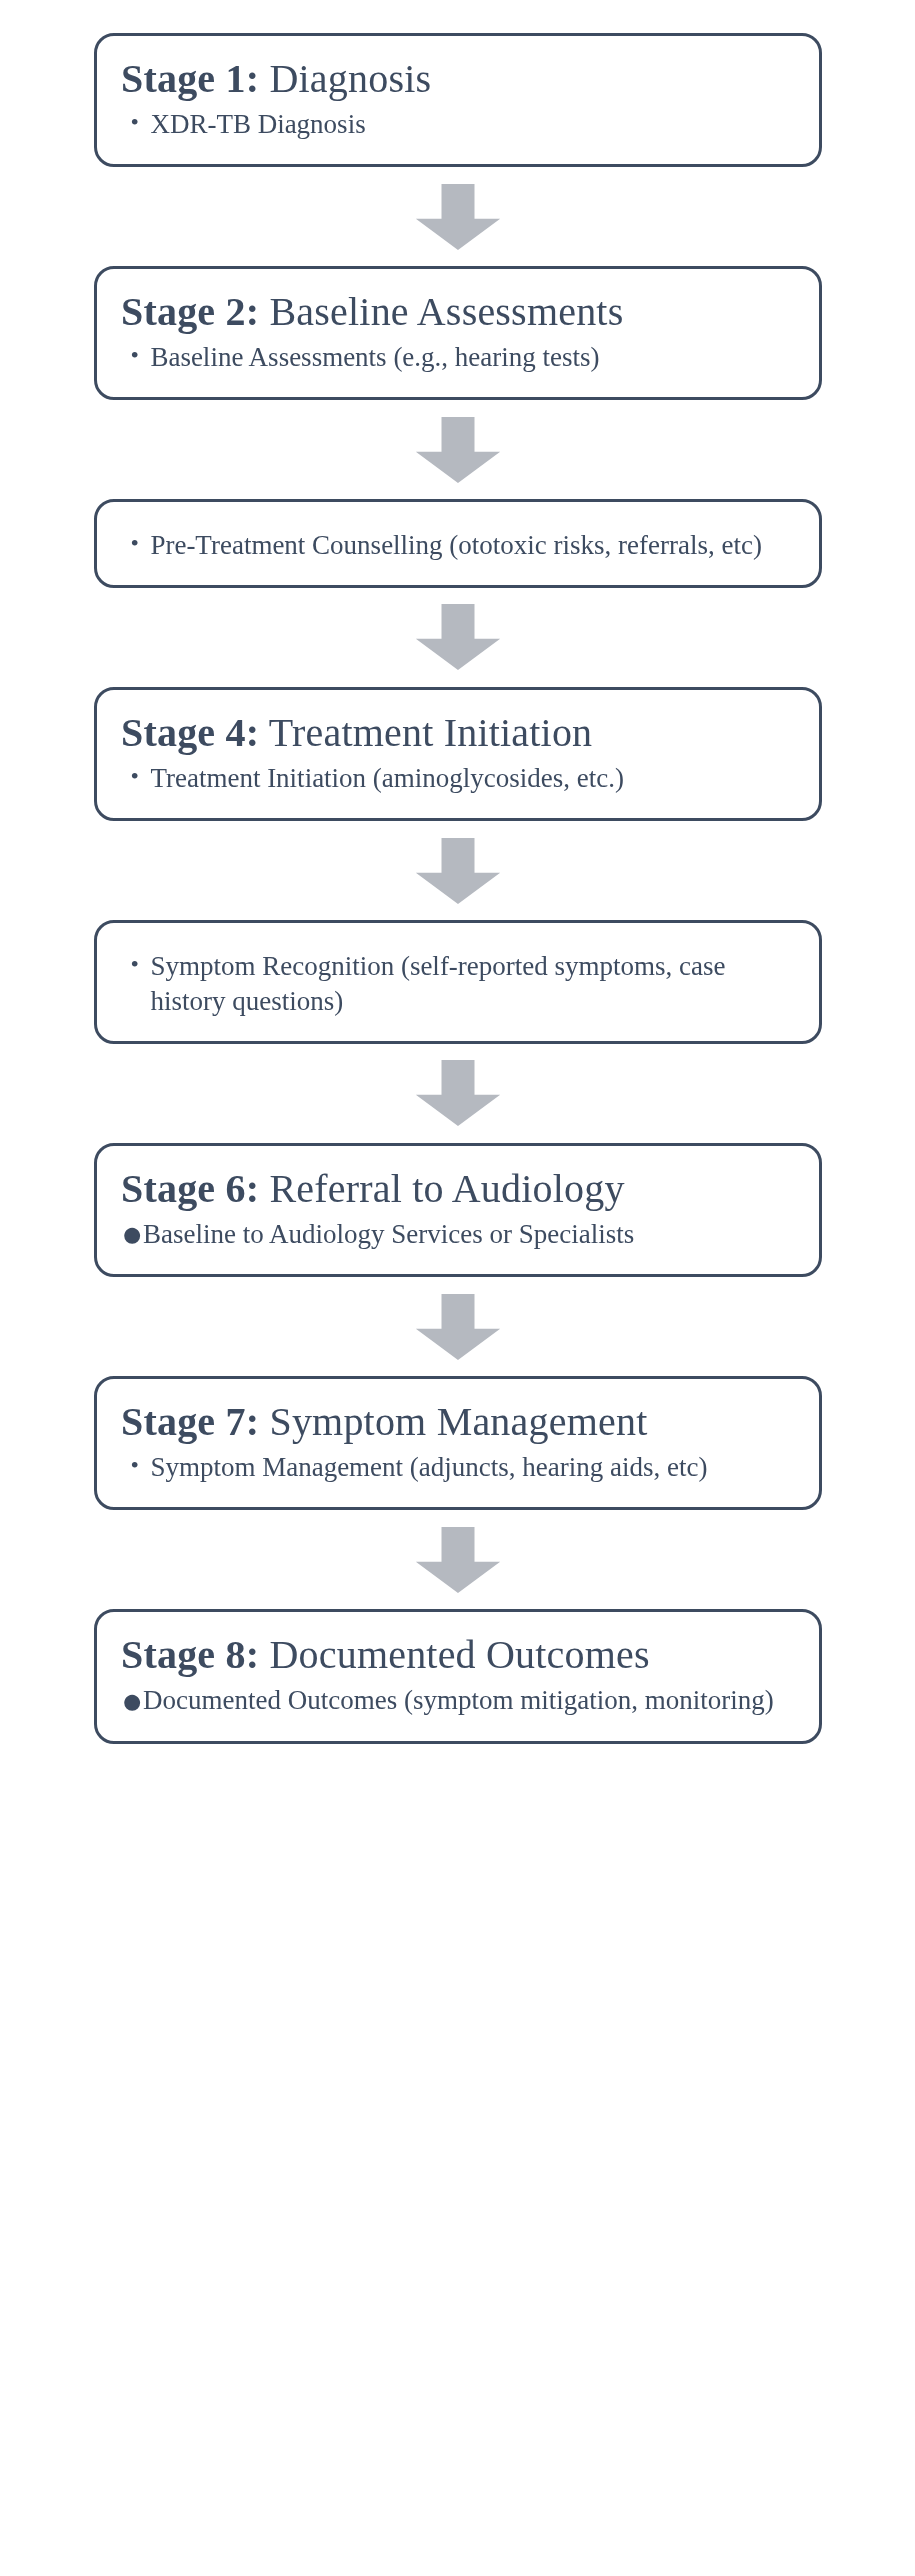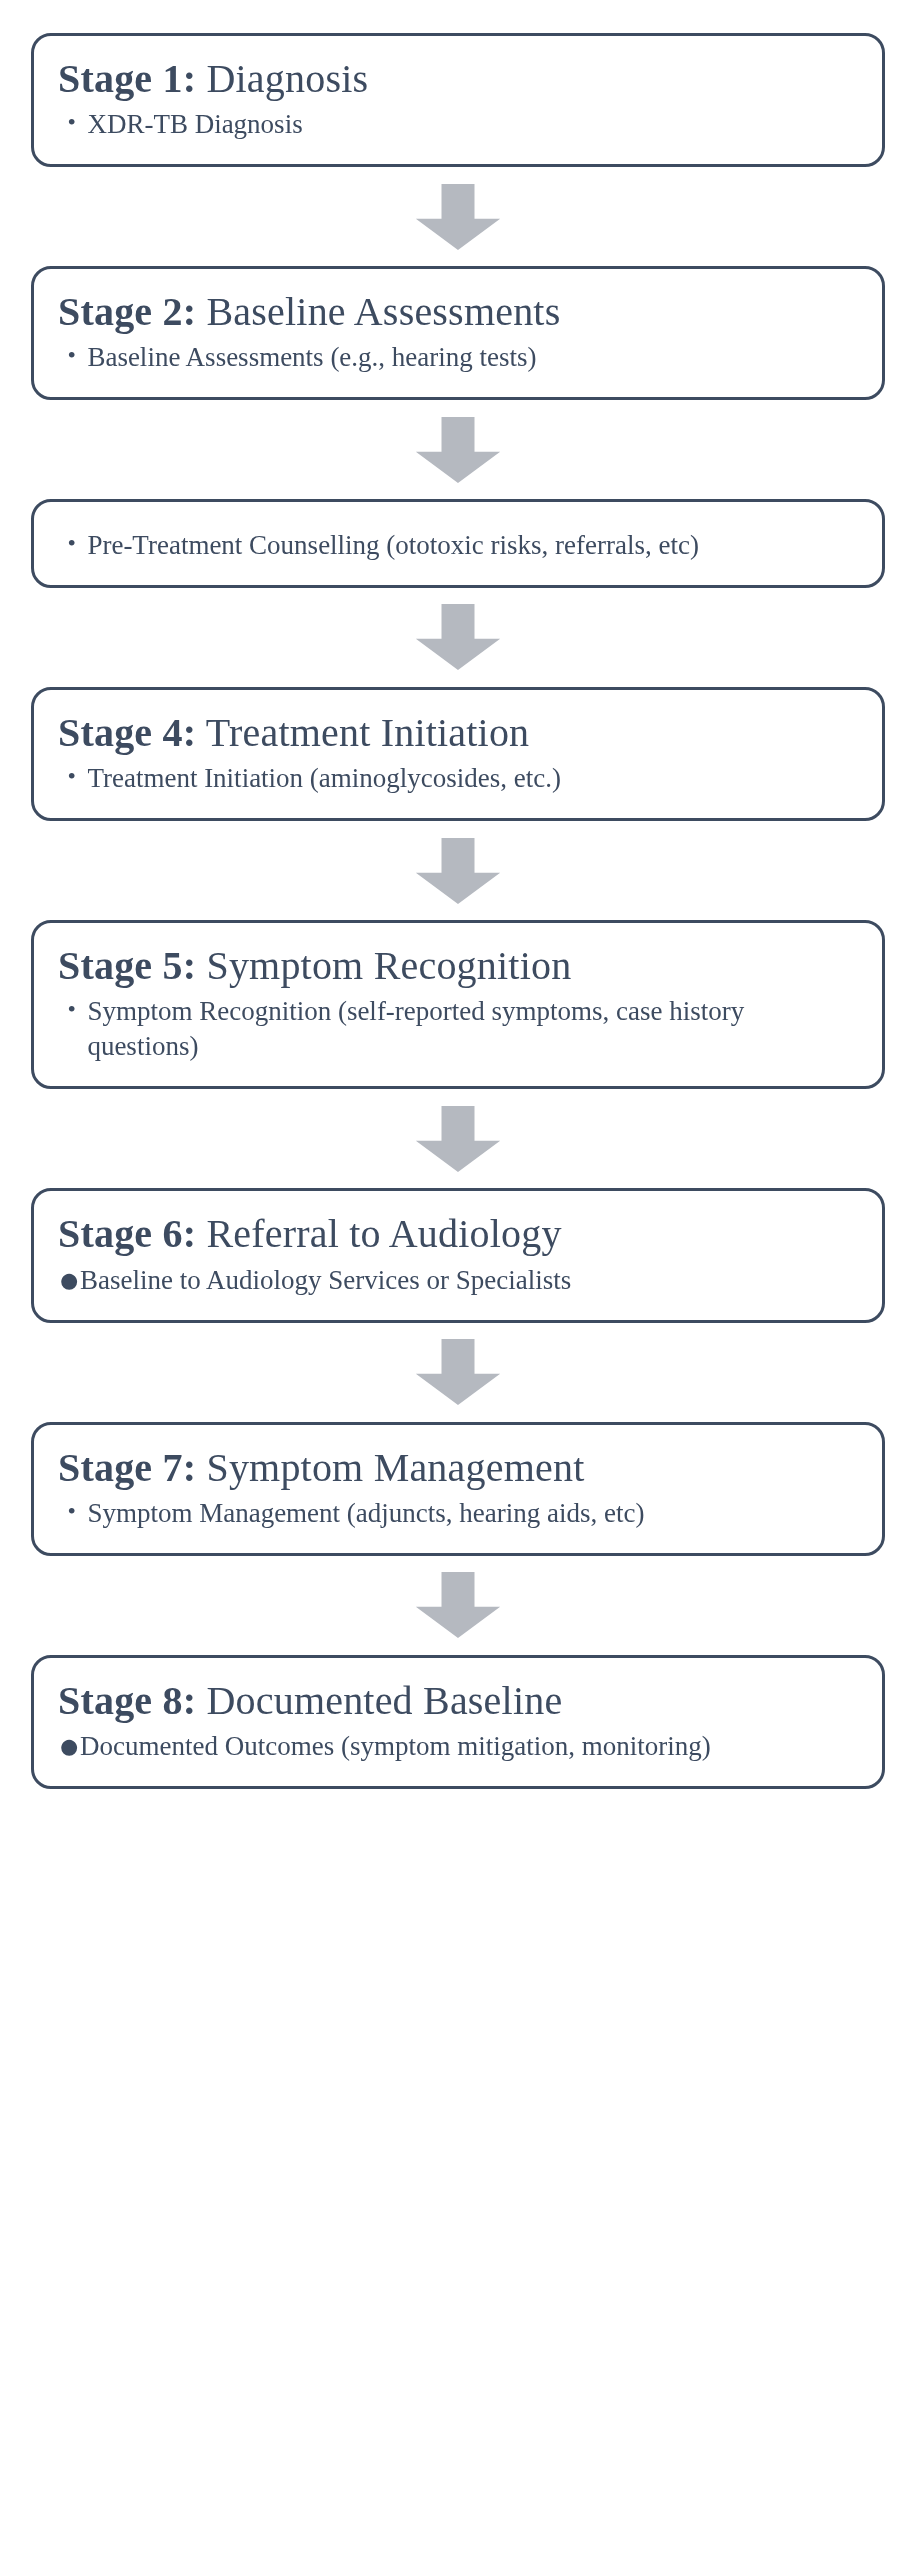--- a/index.html
+++ b/index.html
@@ -15,21 +15,21 @@
   #flow {
     width: 916px;
     min-height: 2576px;
     box-sizing: border-box;
     padding: 33px 0 22px 0;
     display: flex;
     flex-direction: column;
     align-items: center;
   }
   .stage-box {
-    width: 854px;
+    width: 728px;
     box-sizing: border-box;
     border: 3.7px solid #3d4b60;
     border-radius: 20px;
     background: #ffffff;
     padding: 20px 24px 22px 24px;
     position: relative;
   }
   .stage-title {
     font-size: 40px;
     line-height: 1.14;
@@ -133,21 +133,20 @@
         <li class="bullet-item small">
           <span class="dot">•</span>
           <span class="text">Treatment Initiation (aminoglycosides, etc.)</span>
         </li>
       </ul>
     </div>
     <svg class="arrow" viewBox="0 0 100 72">
       <polygon points="32,0 68,0 68,38 96,38 50,72 4,38 32,38" fill="#b5b9c0"></polygon>
     </svg>
     <div class="stage-box">
-      <div class="stage-title"><span class="prefix">Stage 5:</span><span class="name"> Symptom Recognition</span></div>
       <ul class="bullet-list">
         <li class="bullet-item small">
           <span class="dot">•</span>
           <span class="text">Symptom  Recognition (self-reported symptoms, case history questions)</span>
         </li>
       </ul>
     </div>
     <svg class="arrow" viewBox="0 0 100 72">
       <polygon points="32,0 68,0 68,38 96,38 50,72 4,38 32,38" fill="#b5b9c0"></polygon>
     </svg>
@@ -169,21 +168,21 @@
         <li class="bullet-item small">
           <span class="dot">•</span>
           <span class="text">Symptom  Management (adjuncts, hearing aids, etc)</span>
         </li>
       </ul>
     </div>
     <svg class="arrow" viewBox="0 0 100 72">
       <polygon points="32,0 68,0 68,38 96,38 50,72 4,38 32,38" fill="#b5b9c0"></polygon>
     </svg>
     <div class="stage-box">
-      <div class="stage-title"><span class="prefix">Stage 8:</span><span class="name"> Documented Baseline</span></div>
+      <div class="stage-title"><span class="prefix">Stage 8:</span><span class="name"> Documented Outcomes</span></div>
       <ul class="bullet-list">
         <li class="bullet-item large">
           <span class="dot">●</span>
           <span class="text">Documented Outcomes (symptom mitigation, monitoring)</span>
         </li>
       </ul>
     </div>
   </div>
 
 

